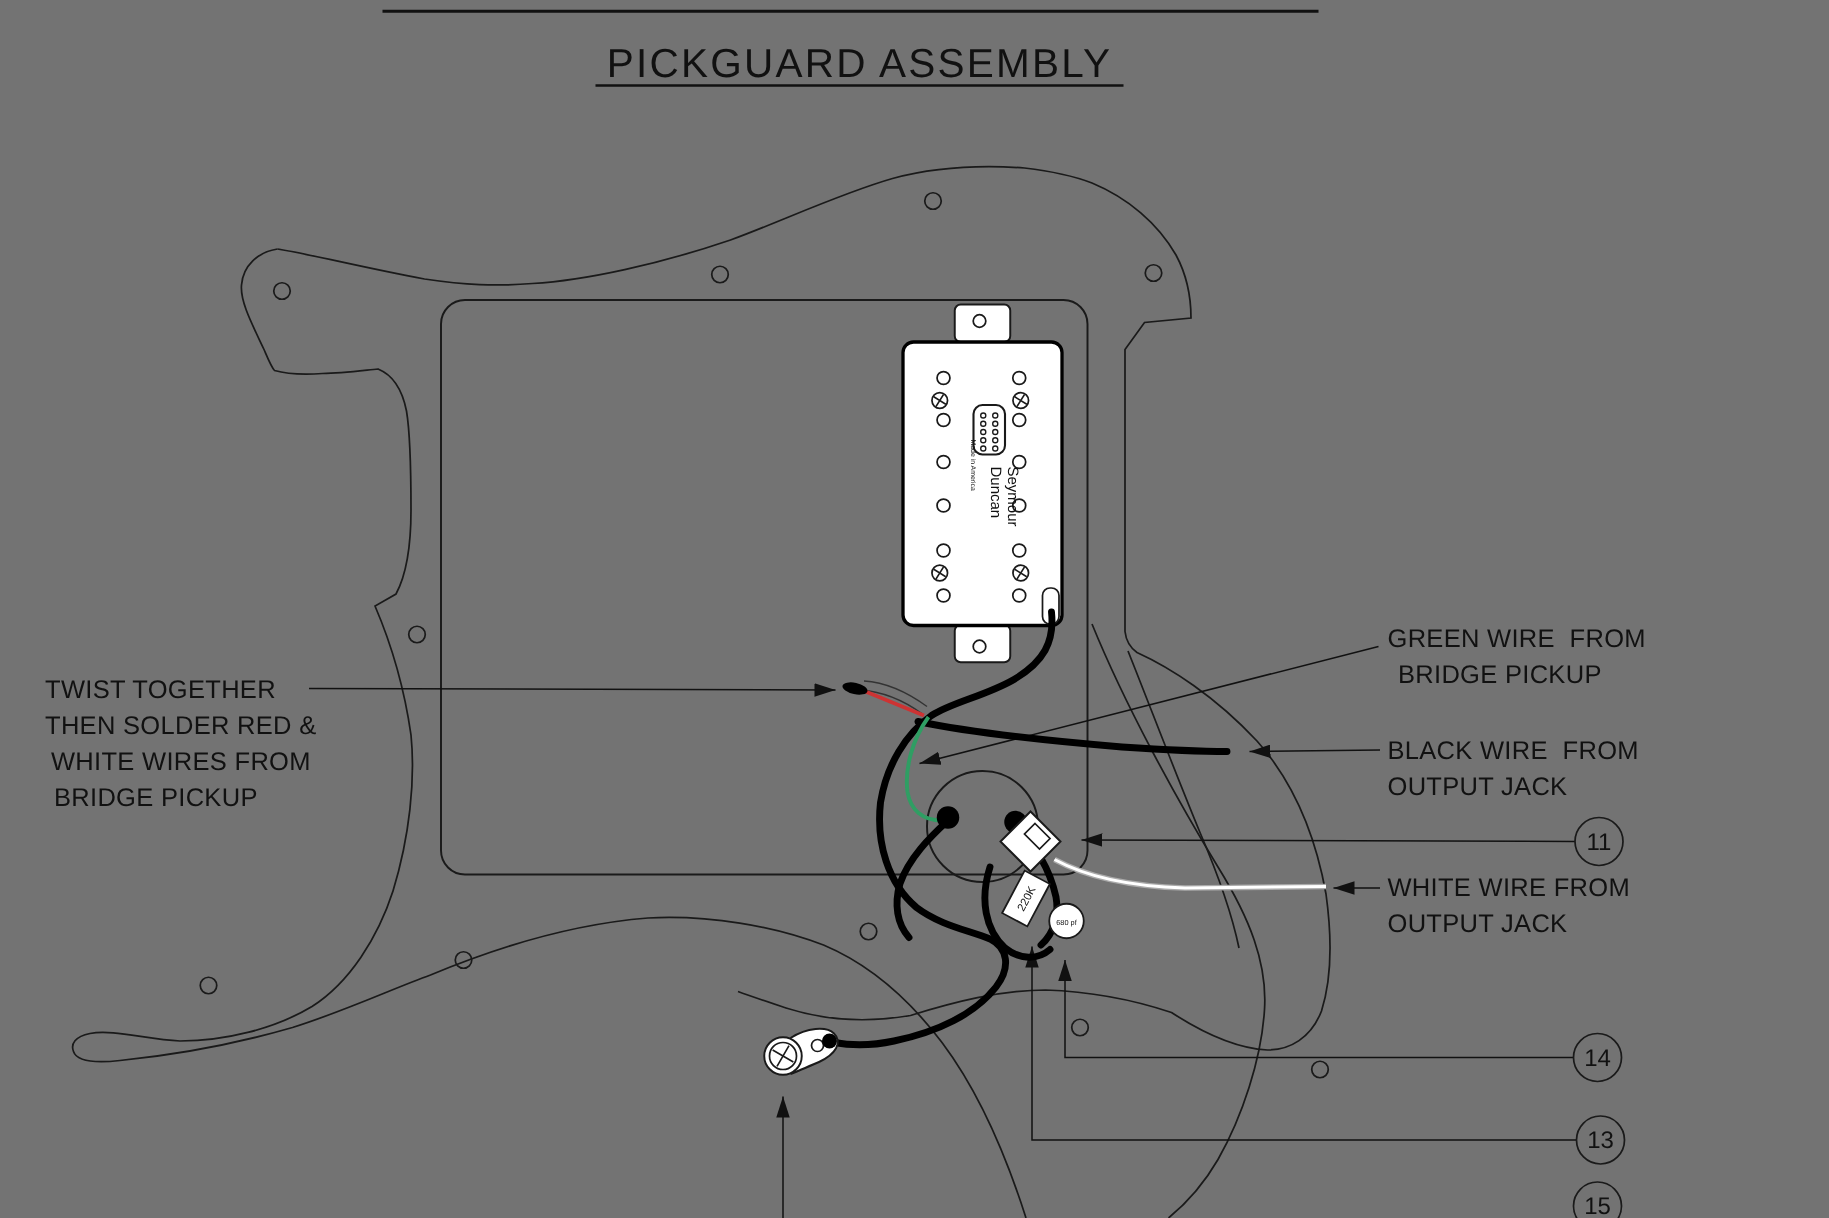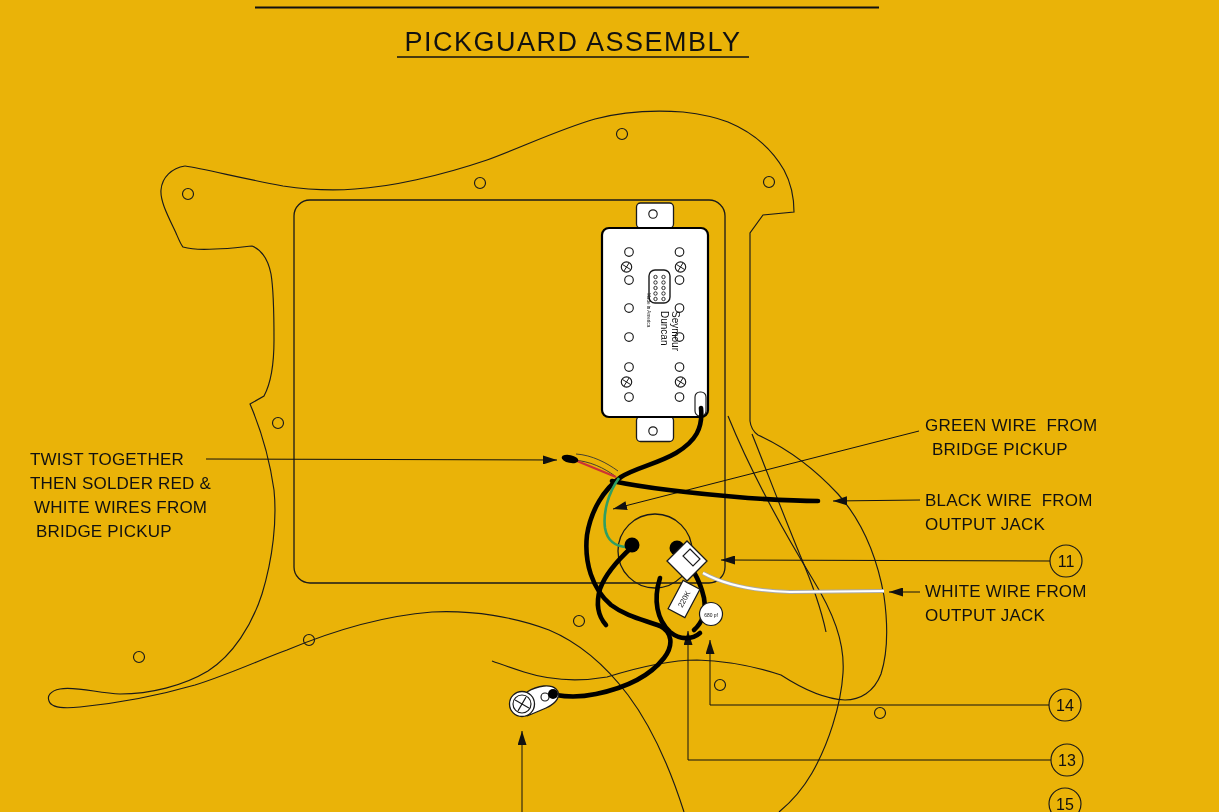--- a/index.html
+++ b/index.html
@@ -1,16 +1,16 @@
 <!DOCTYPE html>
 <html><head>
 <meta charset="utf-8">
 <style>
   html,body{margin:0;padding:0;background:#ffffff;}
-  .stage{position:relative;width:1219px;height:812px;background:#eab308;overflow:hidden;
+  .stage{position:relative;width:1219px;height:812px;background:#737373;overflow:hidden;
          font-family:"Liberation Sans", sans-serif;}
   svg{position:absolute;left:0;top:0;}
   svg text{white-space:pre;fill:#111;font-family:"Liberation Sans", sans-serif;}
   .lbl{font-size:17px;letter-spacing:0.2px;}
   .title-text{font-size:27px;letter-spacing:1.5px;}
   .callout-num{font-size:16px;}
   .thin{fill:none;stroke:#1a1a1a;stroke-width:1.15;}
   .thin2{fill:none;stroke:#1a1a1a;stroke-width:1.3;}
   .wfill{fill:#ffffff;stroke:#1a1a1a;stroke-width:1.3;}
   .thick{fill:none;stroke:#000;stroke-width:4.6;stroke-linecap:round;}

